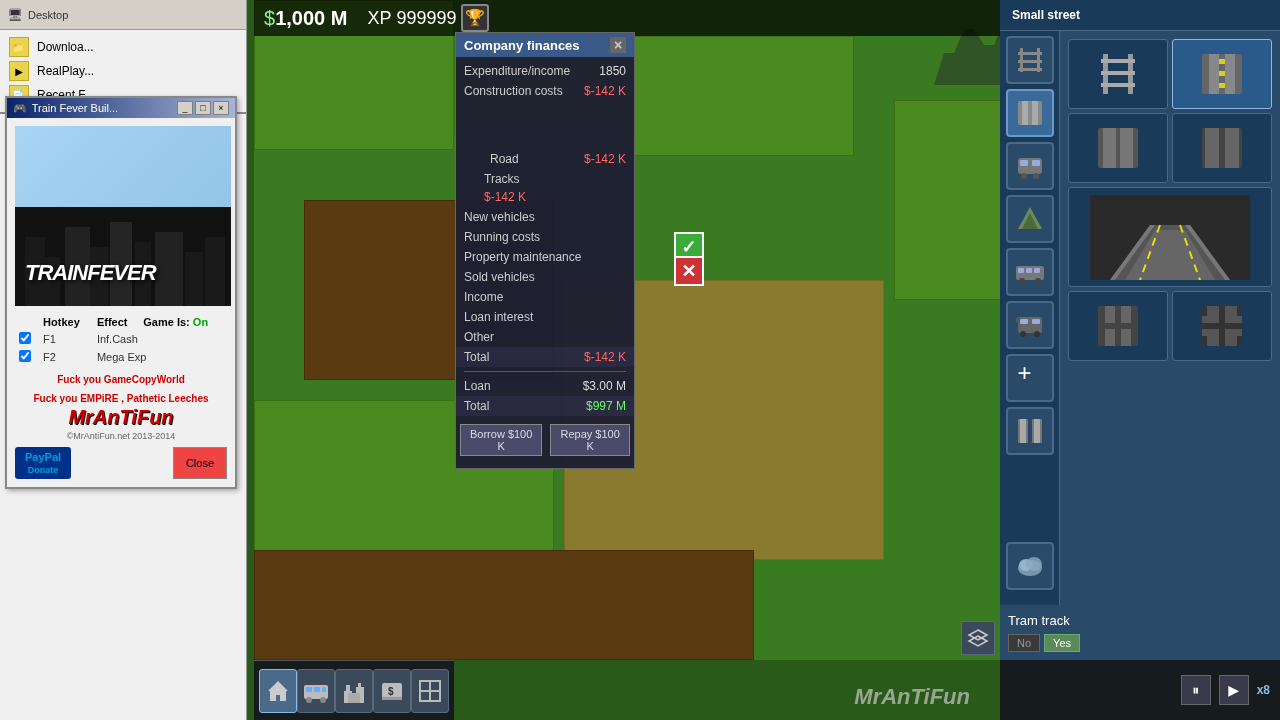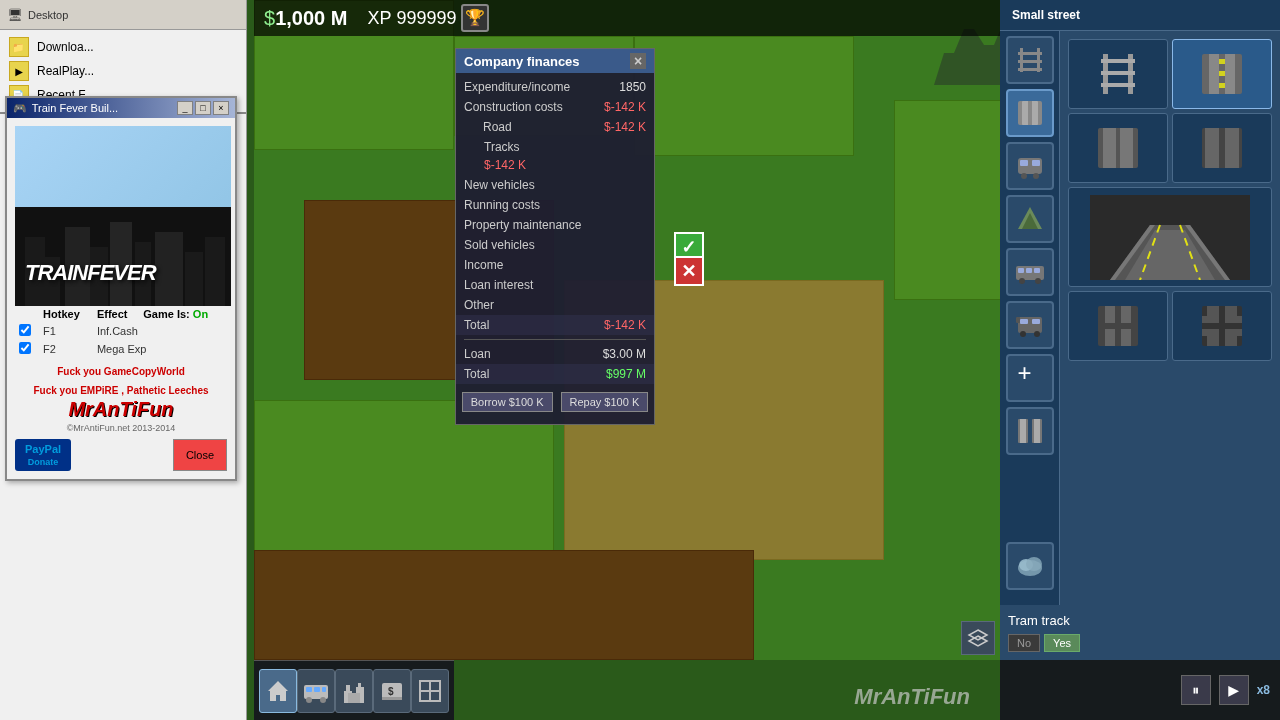--- a/index.html
+++ b/index.html
@@ -97,22 +97,22 @@
       background: none;
       border: none;
       font-size: 16px;
       cursor: pointer;
     }
 
     
     #finances-panel {
       position: absolute;
       left: 455px;
-      top: 48px;
-      width: 200px;
+      top: 32px;
+      width: 180px;
       background: rgba(30, 30, 50, 0.95);
       border: 1px solid #666;
       z-index: 20;
       font-size: 12px;
       color: #ddd;
     }
 
     .panel-title-bar {
       background: #3a5a8a;
       display: flex;
@@ -143,21 +143,22 @@
     }
 
     .fin-row {
       display: flex;
       justify-content: space-between;
       padding: 1px 8px;
       line-height: 18px;
     }
 
     .fin-row.indent1 {
-      padding-left: 27px;
+      padding-left: 34px;
+      margin-top: 48px;
     }
 
     .fin-row.indent2 {
       padding-left: 28px;
       flex-direction: column;
     }
 
     .fin-label { color: #ccc; }
     .fin-value { color: #ddd; }
     .fin-value.negative { color: #ff6666; }
@@ -305,21 +306,21 @@
 
     .trainer-logo {
       width: 216px;
       height: 180px;
       background: linear-gradient(135deg, #a8d4f5 0%, #a8d4f5 40%, #1a1a1a 40%);
       display: flex;
       align-items: center;
       justify-content: center;
       overflow: hidden;
       position: relative;
-      margin-bottom: 0;
+      margin-bottom: 8px;
     }
 
     .trainfever-logo {
       font-size: 22px;
       font-weight: 900;
       color: white;
       text-shadow: 2px 2px 4px rgba(0,0,0,0.8);
       font-style: italic;
       position: absolute;
       bottom: 20px;

